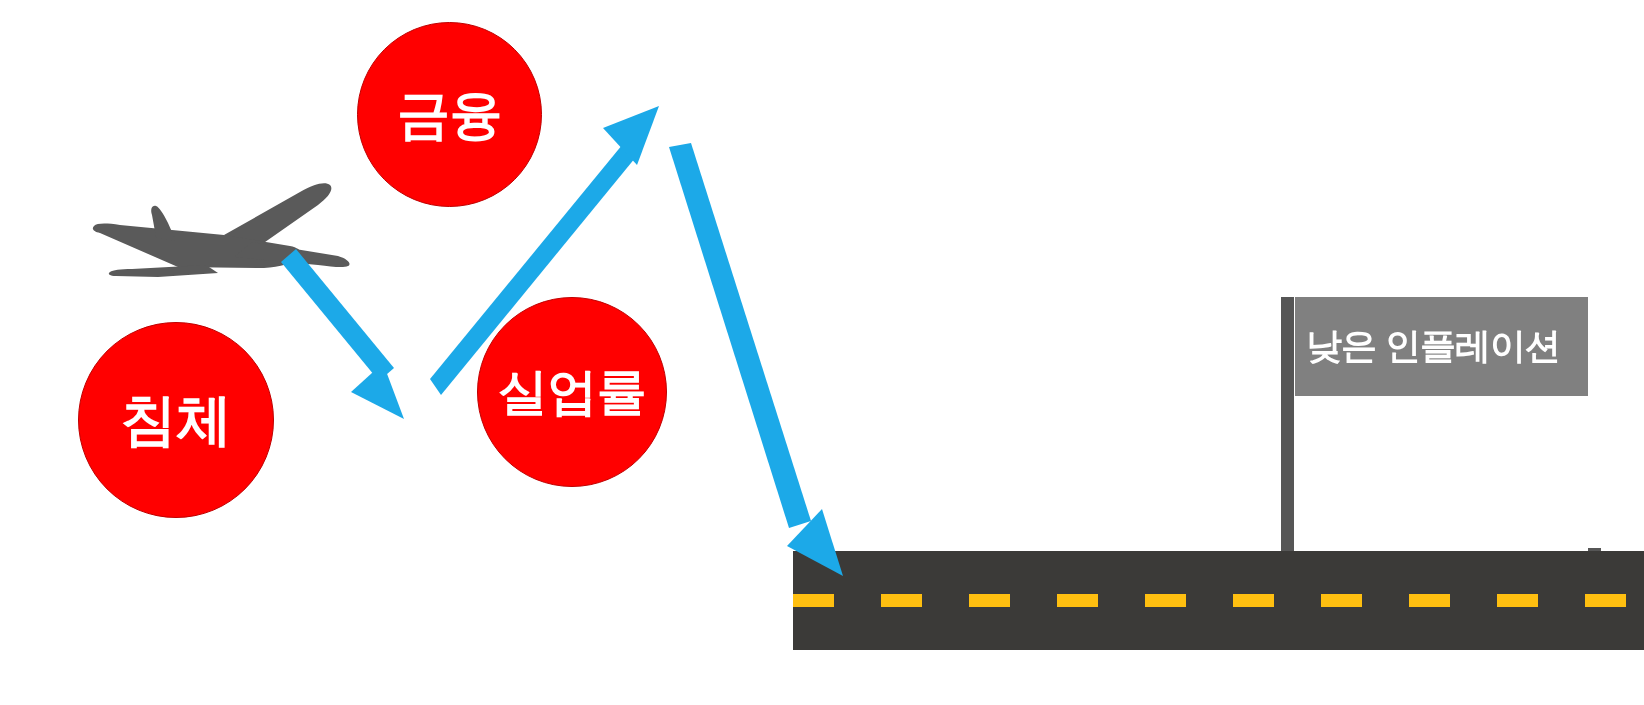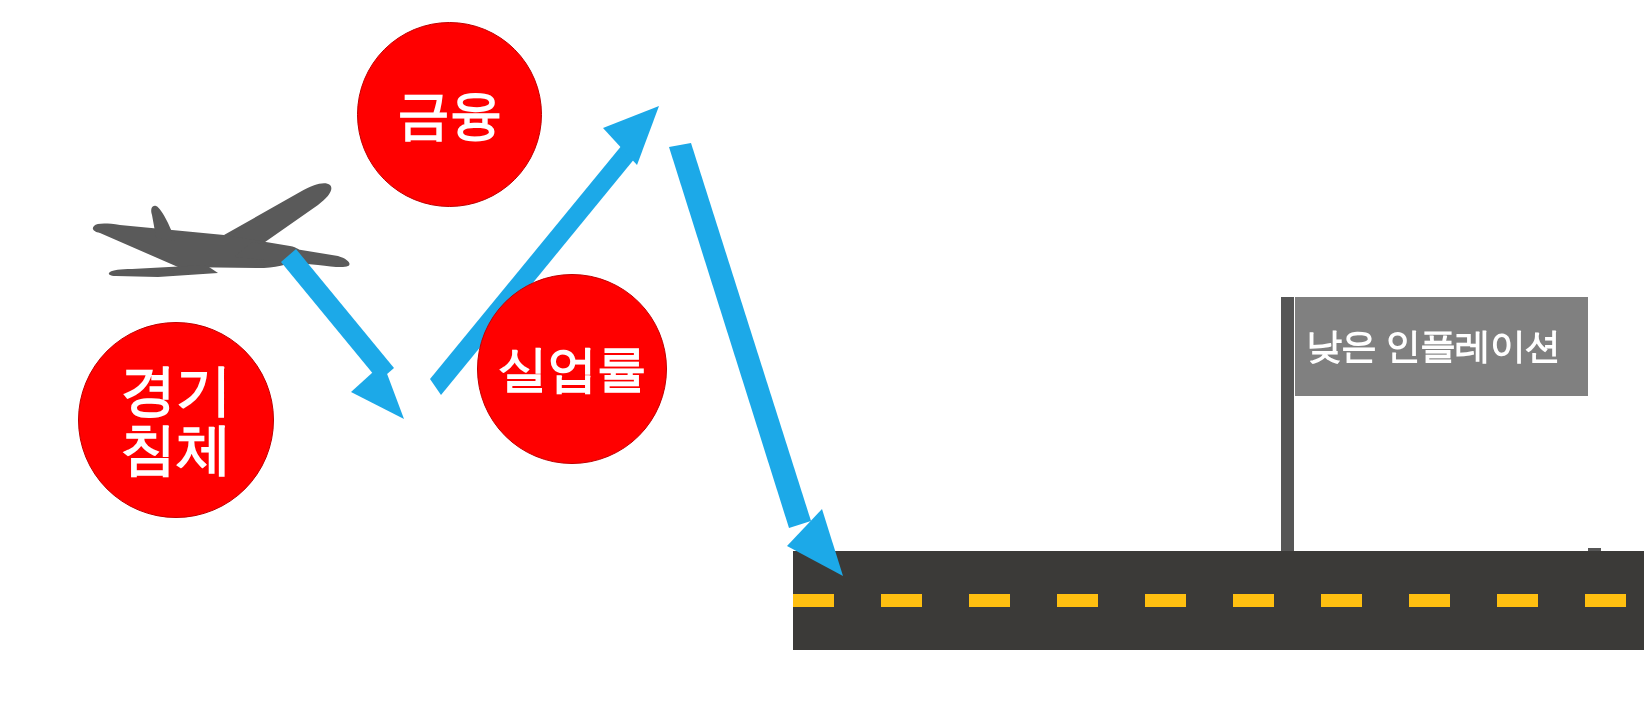--- a/index.html
+++ b/index.html
@@ -42,21 +42,21 @@
     left: 357px; top: 22px;
     width: 185px; height: 185px;
     font-size: 53px;
   }
   #bubble-recession {
     left: 78px; top: 322px;
     width: 196px; height: 196px;
     font-size: 56px;
   }
   #bubble-unemployment {
-    left: 477px; top: 274px;
+    left: 477px; top: 297px;
     width: 190px; height: 190px;
     font-size: 50px;
   }
 
   
   #airplane {
     position: absolute;
     left: 28px; top: 163px;
     width: 340px; height: 122px;
     z-index: 20;
@@ -174,21 +174,20 @@
         <path d="M843 576 L787 546 L822 509 Z"></path>
       </g>
     </g>
   </svg>
 
   <div id="bubble-financial-crisis" class="bubble">
     <span class="ln">금융</span>
   </div>
 
   <div id="bubble-recession" class="bubble">
-    <span class="ln">경기</span>
     <span class="ln">침체</span>
   </div>
 
   <div id="bubble-unemployment" class="bubble">
     <span class="ln">실업률</span>
   </div>
 
   <div id="sign">
     <div id="sign-post-left" class="sign-post"></div>
     <div id="sign-post-right" class="sign-post"></div>

